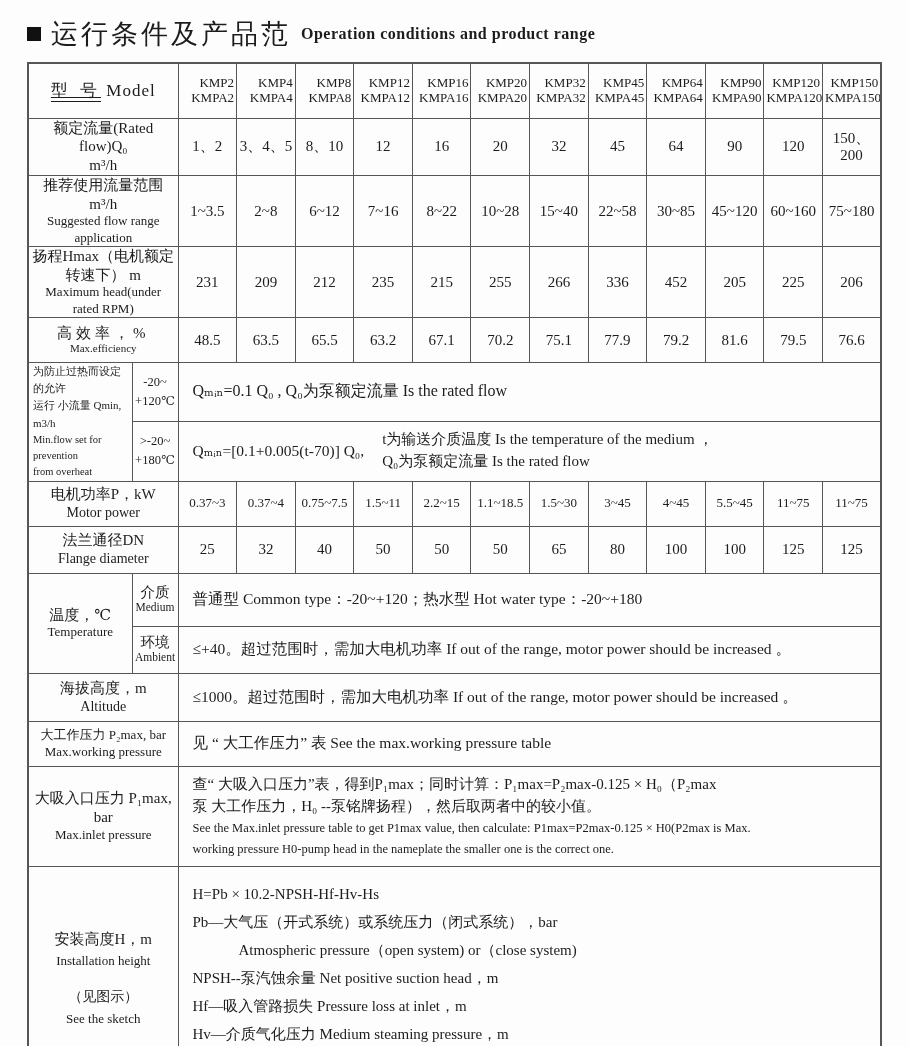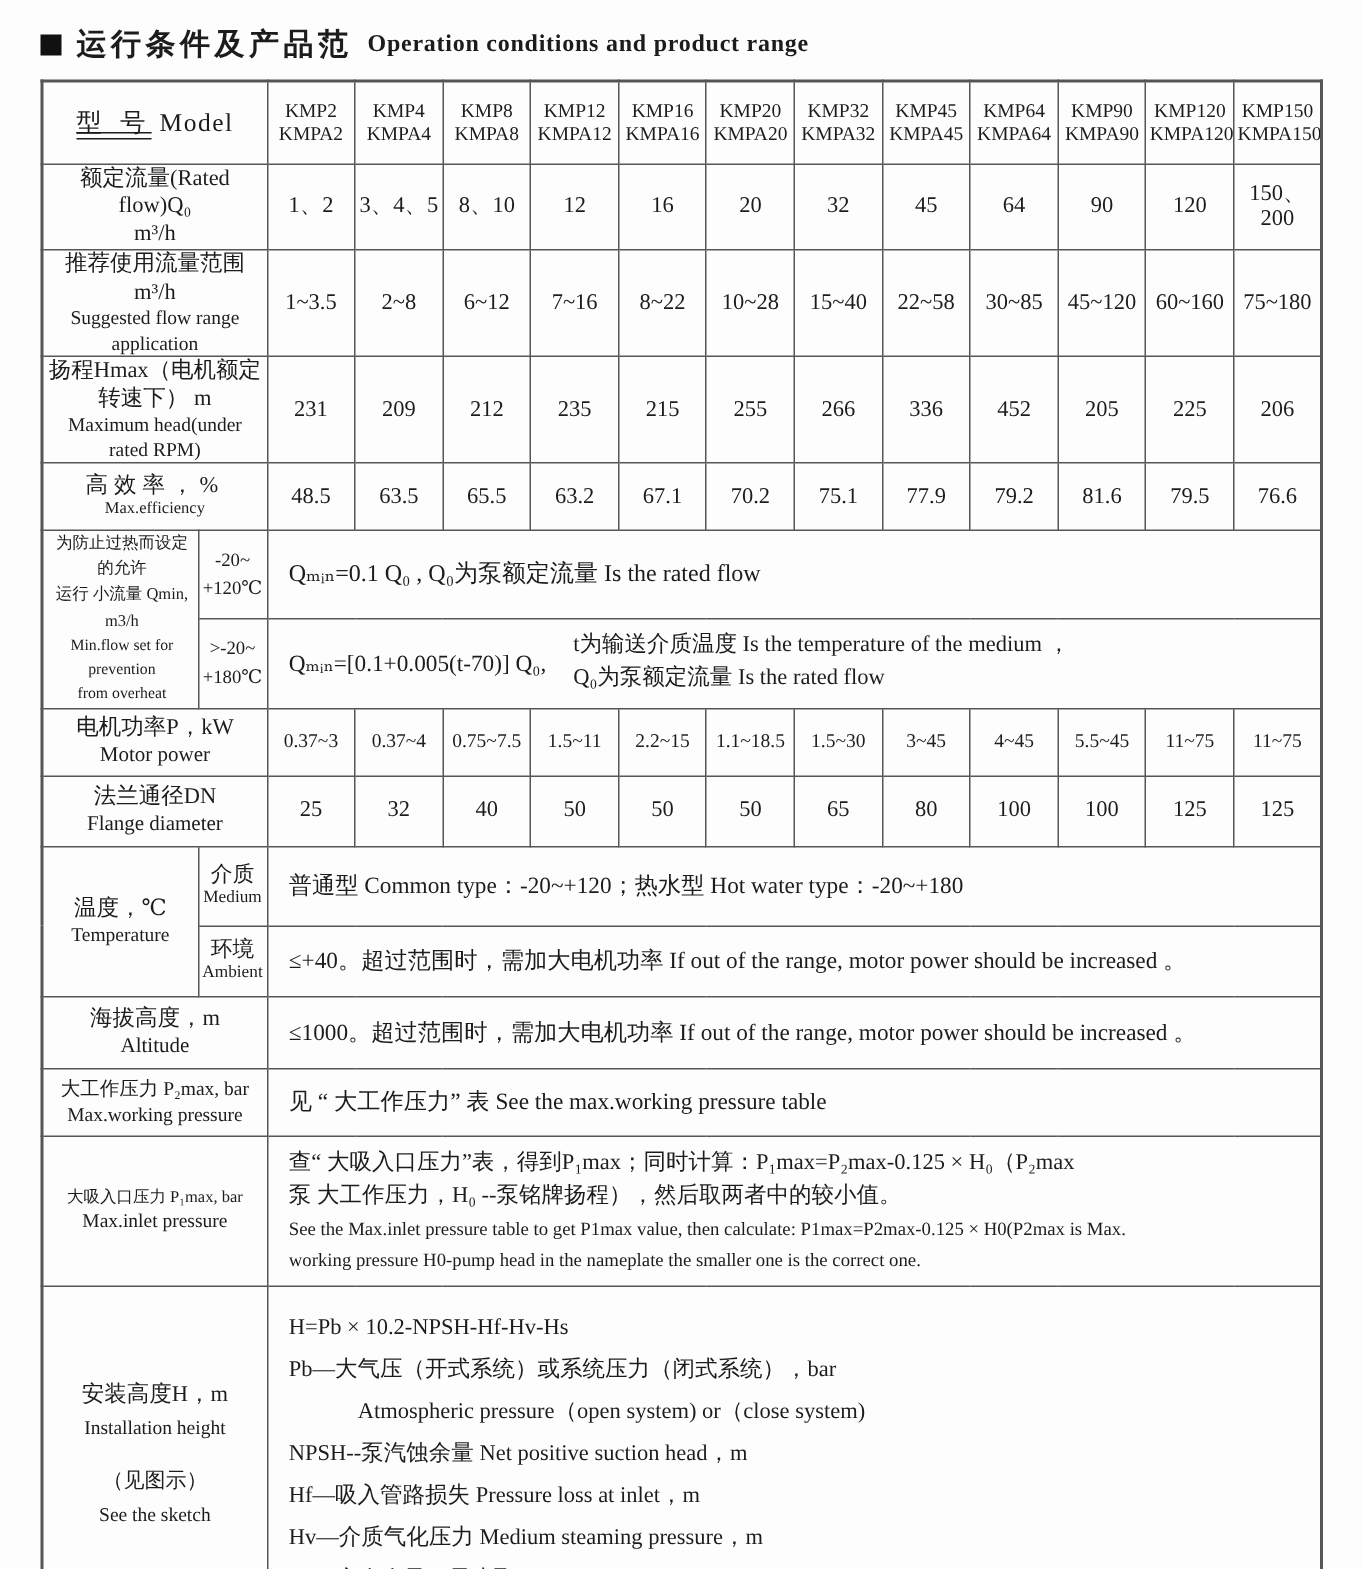--- a/index.html
+++ b/index.html
@@ -6,42 +6,42 @@
   body{
     width:908px;height:1046px;
     font-family:"Liberation Serif","DejaVu Serif",serif;
     color:#1c1c1c;
     -webkit-font-smoothing:antialiased;
   }
   .page{position:relative;width:908px;height:1046px;overflow:hidden;}
   
   .title{display:flex;align-items:center;gap:10px;margin:16px 0 10px 27px;}
   .title .sq{width:14px;height:14px;background:#111;display:inline-block;}
-  .title .cn{font-size:20px;font-weight:bold;letter-spacing:3px;}
+  .title .cn{font-size:27px;font-weight:normal;letter-spacing:3px;}
   .title .en{font-size:16px;font-weight:bold;letter-spacing:.5px;}
   
   table{border-collapse:collapse;table-layout:fixed;margin-left:27px;width:854px;background:#fdfdfd;}
   td{border:1px solid #565656;padding:0 2px;vertical-align:middle;overflow:hidden;}
   table{border:2px solid #565656;}
   
   .rh55{height:55px}.rh50{height:50px}.rh45{height:45px}.rh47{height:47px}
   .rh53{height:53px}.rh48{height:48px}.rh100{height:100px}.rh225{height:225px}
   
   .lbl{text-align:center;line-height:1.25;}
   .lbl .cnl{display:block;font-size:15px;}
   .lbl .enl{display:block;font-size:13px;}
   .model-lbl{font-size:17px;letter-spacing:1px;text-align:center;}
   .model-lbl .u{border-bottom:1px solid #1c1c1c;padding-bottom:1px;letter-spacing:4px;text-decoration:underline;}
-  .mod{font-size:13px;text-align:center;white-space:pre-line;line-height:1.15;margin-top:21px;}
+  .mod{font-size:13px;text-align:right;white-space:pre-line;line-height:1.15;margin-top:21px;}
   .v{font-size:15px;text-align:center;white-space:pre-line;line-height:1.1;}
   .vs{font-size:13px;}
   .eff-cn{font-size:18px;letter-spacing:4px;}
   .head-cn{font-size:13.5px;}
   .sug-cn{font-size:14.5px;}
-  .qlbl{font-size:10.5px;text-align:center;line-height:1.55;padding-left:4px;}
+  .qlbl{font-size:10.5px;text-align:left;line-height:1.55;padding-left:4px;}
   .qlbl .zh{font-size:11px;}
   .temp{font-size:12.5px;text-align:center;white-space:pre-line;line-height:1.5;}
   .formula-cell{padding-left:14px;font-size:16px;}
   .formula-flex{display:flex;align-items:center;gap:18px;}
   .fnotes{font-size:15px;line-height:1.45;}
   .wide{padding-left:14px;font-size:15.5px;text-align:left;}
   .sub{text-align:center;line-height:1.1;}
   .sub .cnl{display:block;font-size:14.5px;}
   .sub .enl{display:block;font-size:11.5px;}
   .inlet .zh{font-size:15px;line-height:1.45;}
@@ -287,21 +287,21 @@
     <tr class="rh45">
       <td colspan="2" class="lbl">
         <span class="cnl" style="font-size:13px">大工作压力 P₂max, bar</span>
         <span class="enl">Max.working pressure</span>
       </td>
       <td colspan="12" class="wide">见 “  大工作压力” 表 See the max.working pressure table</td>
     </tr>
 
     <tr class="rh100">
       <td colspan="2" class="lbl">
-        <span class="cnl" style="font-size:11px">大吸入口压力 P₁max, bar</span>
+        <span class="cnl" style="font-size:15px">大吸入口压力 P₁max, bar</span>
         <span class="enl">Max.inlet pressure</span>
       </td>
       <td colspan="12" class="wide inlet">
         <div class="zh">查“  大吸入口压力”表，得到P₁max；同时计算：P₁max=P₂max-0.125 × H₀（P₂max</div>
         <div class="zh">泵  大工作压力，H₀ --泵铭牌扬程），然后取两者中的较小值。</div>
         <div class="en">See the Max.inlet pressure table to get P1max value, then calculate: P1max=P2max-0.125 × H0(P2max is Max.</div>
         <div class="en">working pressure  H0-pump head in the nameplate the smaller one is the correct one.</div>
       </td>
     </tr>
 

